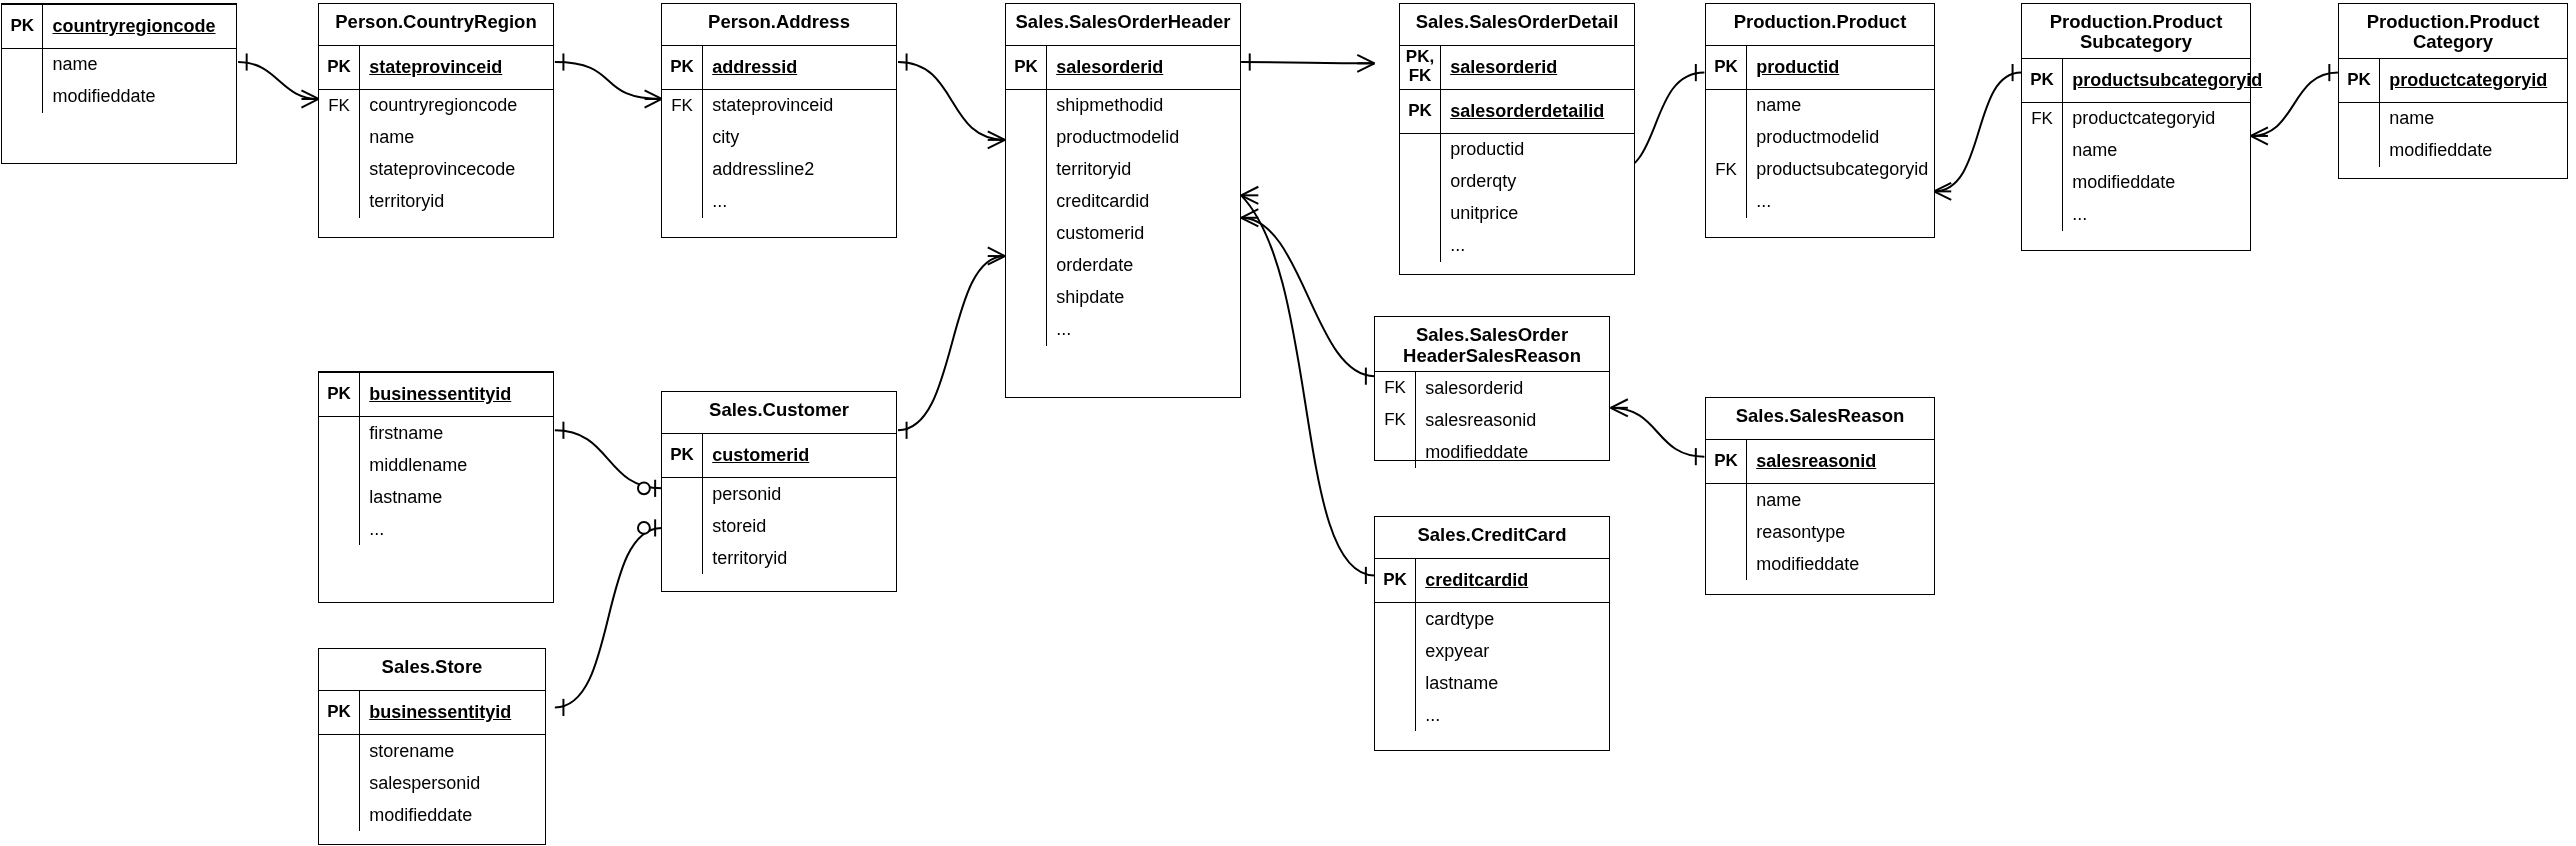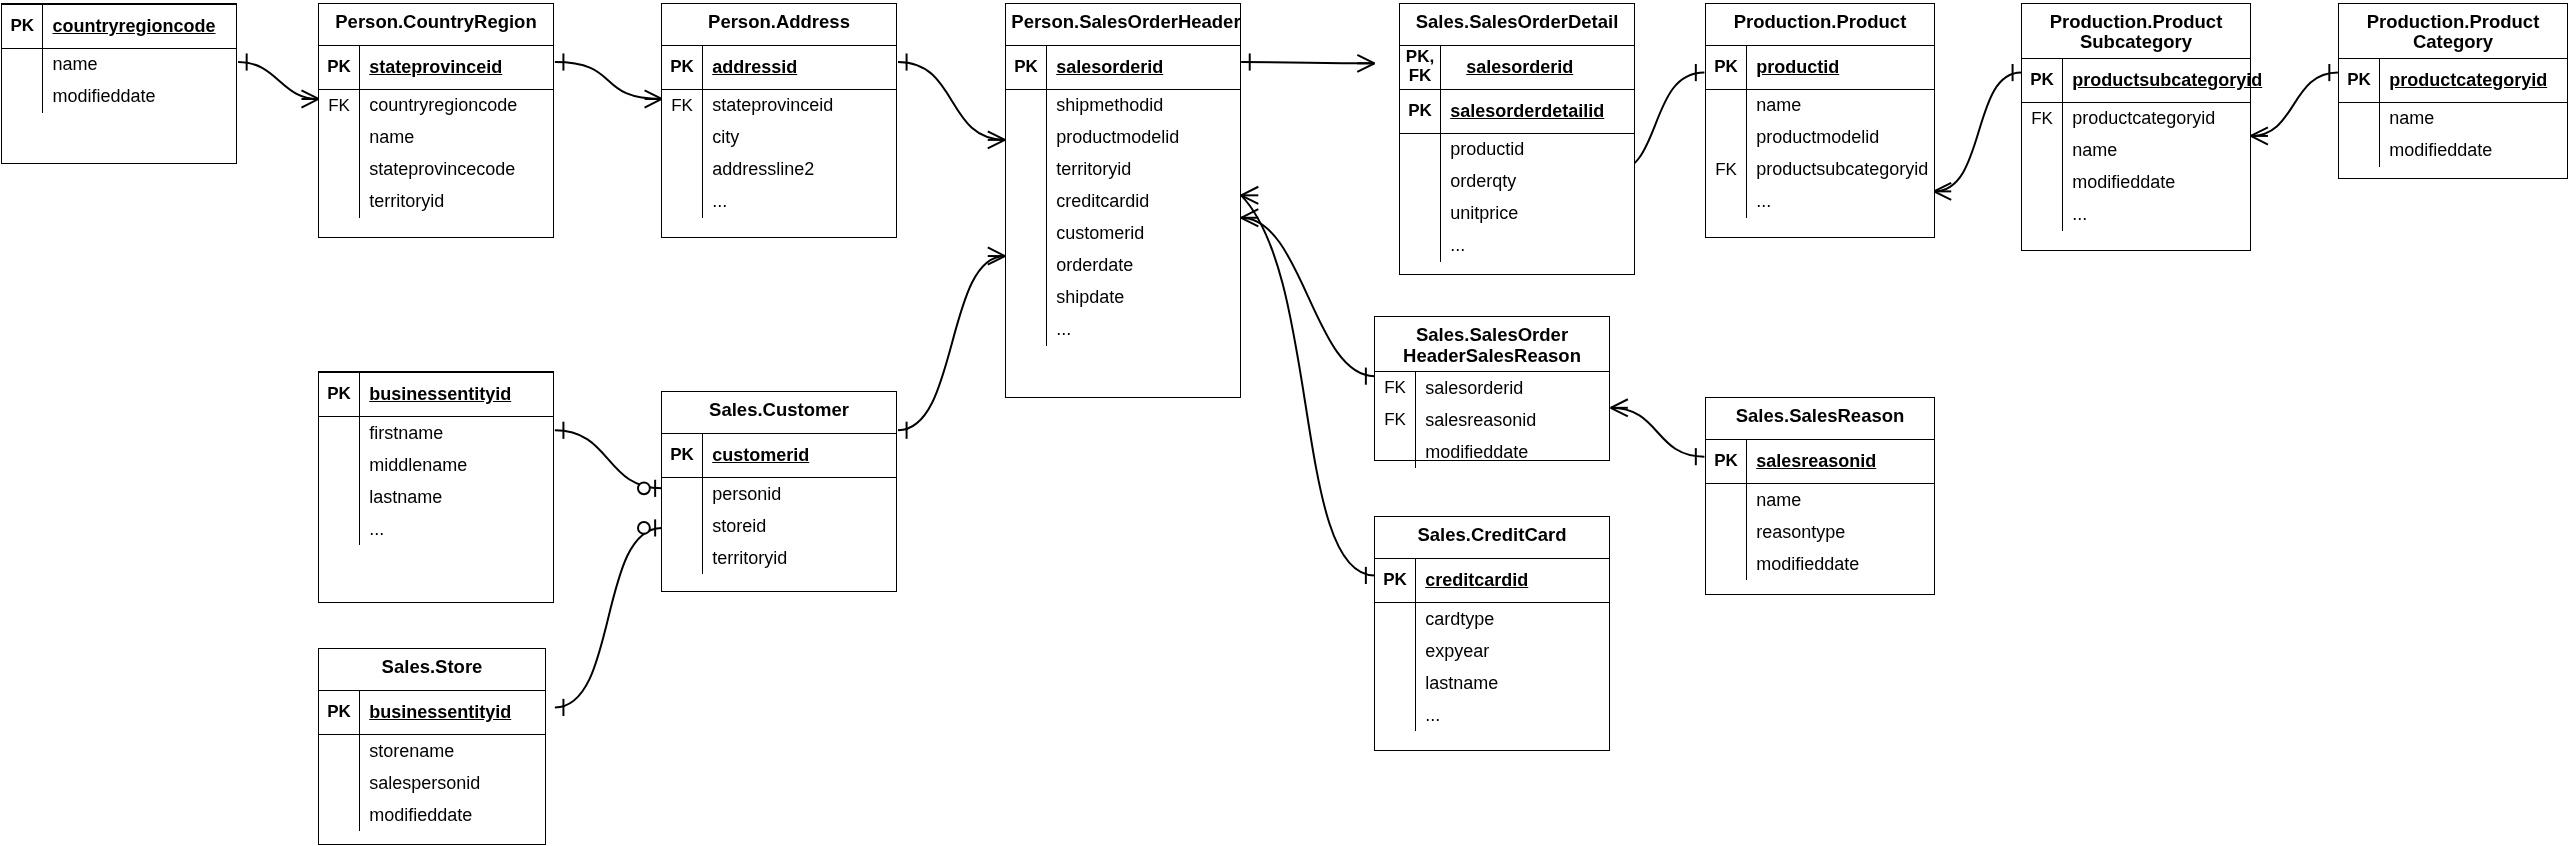--- a/index.html
+++ b/index.html
@@ -185,21 +185,21 @@
           </div>
           <div class="namecol">
             <div class="attrline">stateprovinceid</div>
             <div class="attrline">city</div>
             <div class="attrline">addressline2</div>
             <div class="attrline">...</div>
           </div>
         </div>
       </div>
       <div class="entity" style="left: 1005px; top: 2.6px; width: 236px; height: 395px;">
-        <div class="ent-title" style="height: 41px;">Person.SalesOrderHeader</div>
+        <div class="ent-title" style="height: 41px;">Sales.SalesOrderHeader</div>
         <div class="row pkrow pk sect" style="min-height: 44px;">
           <div class="keycell">PK</div>
           <div class="namecell">
             <span class="lbl">salesorderid</span>
           </div>
         </div>
         <div class="attrs sect">
           <div class="keycol">
             <div class="attrline kl"></div>
             <div class="attrline kl"></div>
@@ -217,21 +217,21 @@
             <div class="attrline">creditcardid</div>
             <div class="attrline">customerid</div>
             <div class="attrline">orderdate</div>
             <div class="attrline">shipdate</div>
             <div class="attrline">...</div>
           </div>
         </div>
       </div>
       <div class="entity" style="left: 1374px; top: 2.6px; width: 236px; height: 272px; margin-left: 25px;">
         <div class="ent-title" style="height: 41px;">Sales.SalesOrderDetail</div>
-        <div class="row pkrow pk sect" style="min-height: 44px; gap: 16px;">
+        <div class="row pkrow pk sect" style="min-height: 44px;">
           <div class="keycell">PK,
 FK</div>
           <div class="namecell">
             <span class="lbl">salesorderid</span>
           </div>
         </div>
         <div class="row pkrow pk sect" style="min-height: 44px;">
           <div class="keycell">PK</div>
           <div class="namecell">
             <span class="lbl">salesorderdetailid</span>

